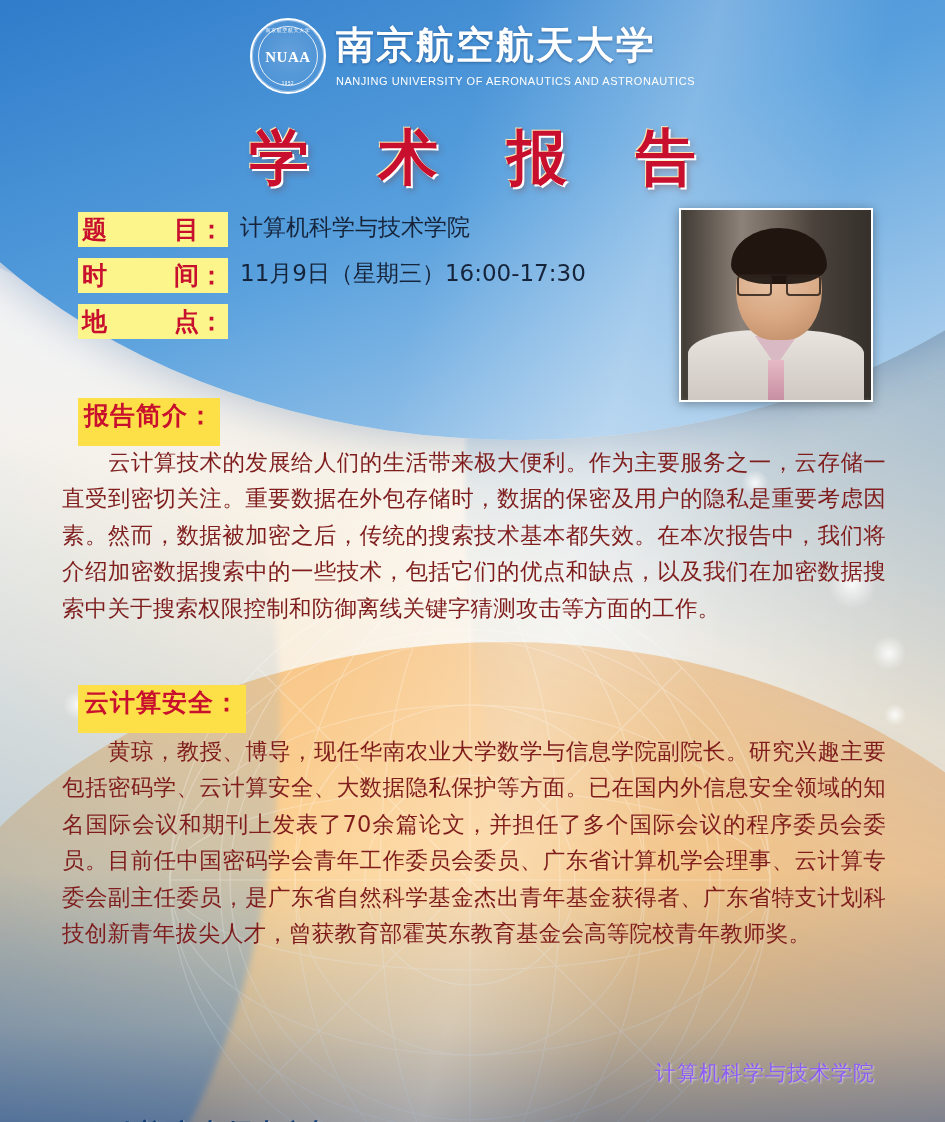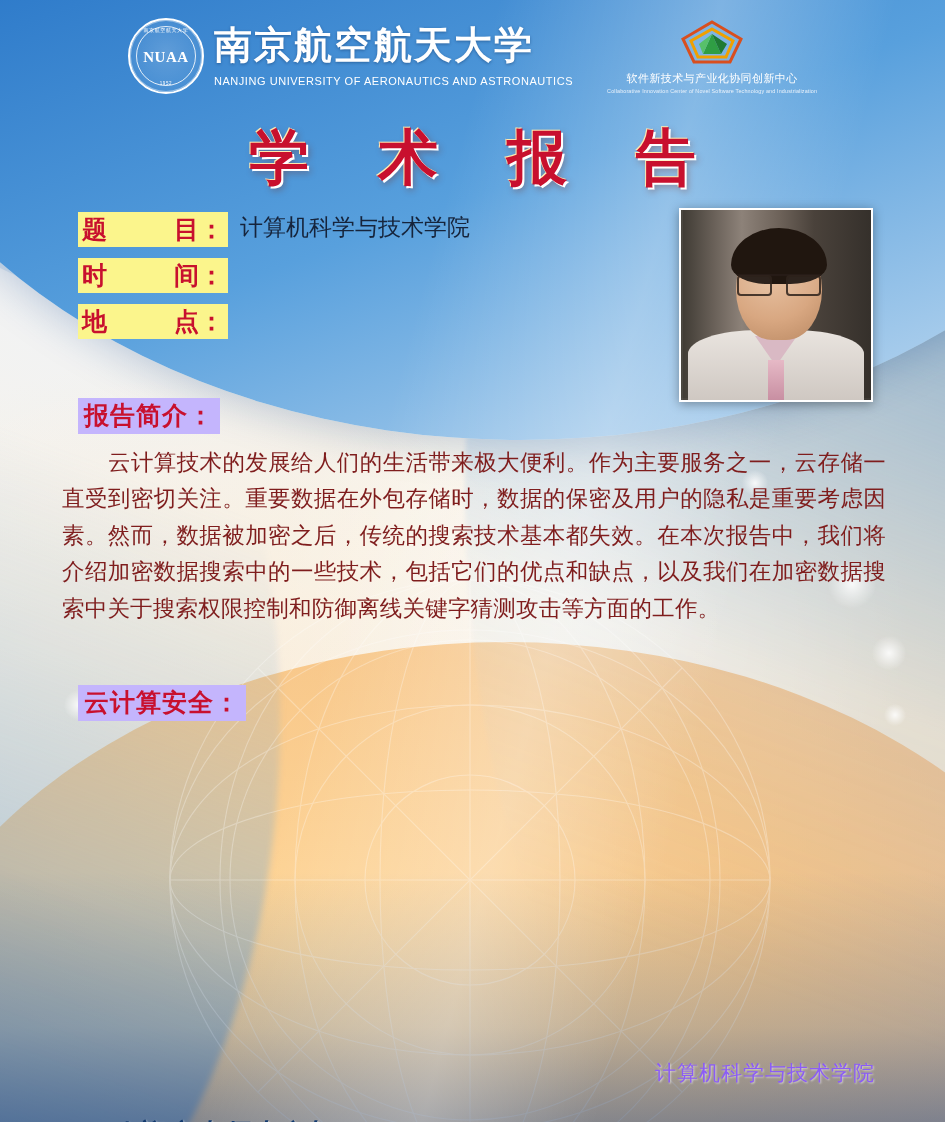--- a/index.html
+++ b/index.html
@@ -362,23 +362,23 @@
     margin-left: -8px;
     background: linear-gradient(180deg, #e6b9c6 0%, #c88fa2 100%);
   }
 
   
   .section-head {
     font-family: "DejaVu Serif", serif;
     font-size: 25px;
     font-weight: bold;
     color: #c8102e;
-    background: #c4b5fd;
+    background: #fde047;
     display: inline-block;
-    padding: 1px 6px 2px 6px;
+    padding: 1px 6px 14px 6px;
     letter-spacing: 1px;
   }
   .sec1 { position: absolute; left: 78px; top: 398px; }
   .sec2 { position: absolute; left: 78px; top: 685px; }
 
   .body-text {
     position: absolute;
     font-family: "DejaVu Sans", sans-serif;
     font-size: 22.5px;
     color: #7f1d1d;
@@ -463,31 +463,20 @@
         <div class="seal-top">南京航空航天大学</div>
         <div class="seal-core">NUAA</div>
         <div class="seal-bottom">1952</div>
       </div>
       <div class="univ-names">
         <div class="univ-cn">南京航空航天大学</div>
         <div class="univ-en">NANJING UNIVERSITY OF AERONAUTICS AND ASTRONAUTICS</div>
       </div>
     </div>
 
-    <div class="center-brand">
-      <svg class="center-mark" width="62" height="48" viewBox="0 0 62 48" aria-hidden="true">
-        <polygon points="31,2 60,19 49,42 13,42 2,19" fill="none" stroke="#d94f1e" stroke-width="3"></polygon>
-        <polygon points="31,9 52,21 45,37 17,37 10,21" fill="none" stroke="#f0a000" stroke-width="3"></polygon>
-        <path d="M22,34 L31,14 L40,34 Z" fill="#2f9e44"></path>
-        <path d="M31,14 L40,34 L46,24 Z" fill="#1f7a33"></path>
-        <path d="M18,24 L22,34 L31,14 Z" fill="#57c06a"></path>
-      </svg>
-      <div class="center-cn">软件新技术与产业化协同创新中心</div>
-      <div class="center-en">Collaborative Innovation Center of Novel Software Technology and Industrialization</div>
-    </div>
   </div>
 
   <div class="poster-title">学 术 报 告</div>
 
   <div class="photo">
     <div class="ph-bg"></div>
     <div class="ph-frames"></div>
     <div class="ph-body"></div>
     <div class="ph-collar"></div>
     <div class="ph-tie"></div>
@@ -502,34 +491,36 @@
         <span>题</span>
         <span>目：</span>
       </div>
       <div class="info-value">计算机科学与技术学院</div>
     </div>
     <div class="info-row">
       <div class="info-label">
         <span>时</span>
         <span>间：</span>
       </div>
+      <div class="info-value">11月9日（星期三）16:00-17:30</div>
     </div>
     <div class="info-row">
       <div class="info-label">
         <span>地</span>
         <span>点：</span>
       </div>
     </div>
   </div>
 
   <div class="sec1">
     <span class="section-head">报告简介：</span>
   </div>
   <div class="body-text abstract">云计算技术的发展给人们的生活带来极大便利。作为主要服务之一，云存储一直受到密切关注。重要数据在外包存储时，数据的保密及用户的隐私是重要考虑因素。然而，数据被加密之后，传统的搜索技术基本都失效。在本次报告中，我们将介绍加密数据搜索中的一些技术，包括它们的优点和缺点，以及我们在加密数据搜索中关于搜索权限控制和防御离线关键字猜测攻击等方面的工作。</div>
 
   <div class="sec2">
     <span class="section-head">云计算安全：</span>
   </div>
+  <div class="body-text bio">黄琼，教授、博导，现任华南农业大学数学与信息学院副院长。研究兴趣主要包括密码学、云计算安全、大数据隐私保护等方面。已在国内外信息安全领域的知名国际会议和期刊上发表了70余篇论文，并担任了多个国际会议的程序委员会委员。目前任中国密码学会青年工作委员会委员、广东省计算机学会理事、云计算专委会副主任委员，是广东省自然科学基金杰出青年基金获得者、广东省特支计划科技创新青年拔尖人才，曾获教育部霍英东教育基金会高等院校青年教师奖。</div>
 
   <div class="welcome">欢迎广大师生参加！</div>
   <div class="dept">计算机科学与技术学院</div>
 
 </div>
 
 </body></html>

